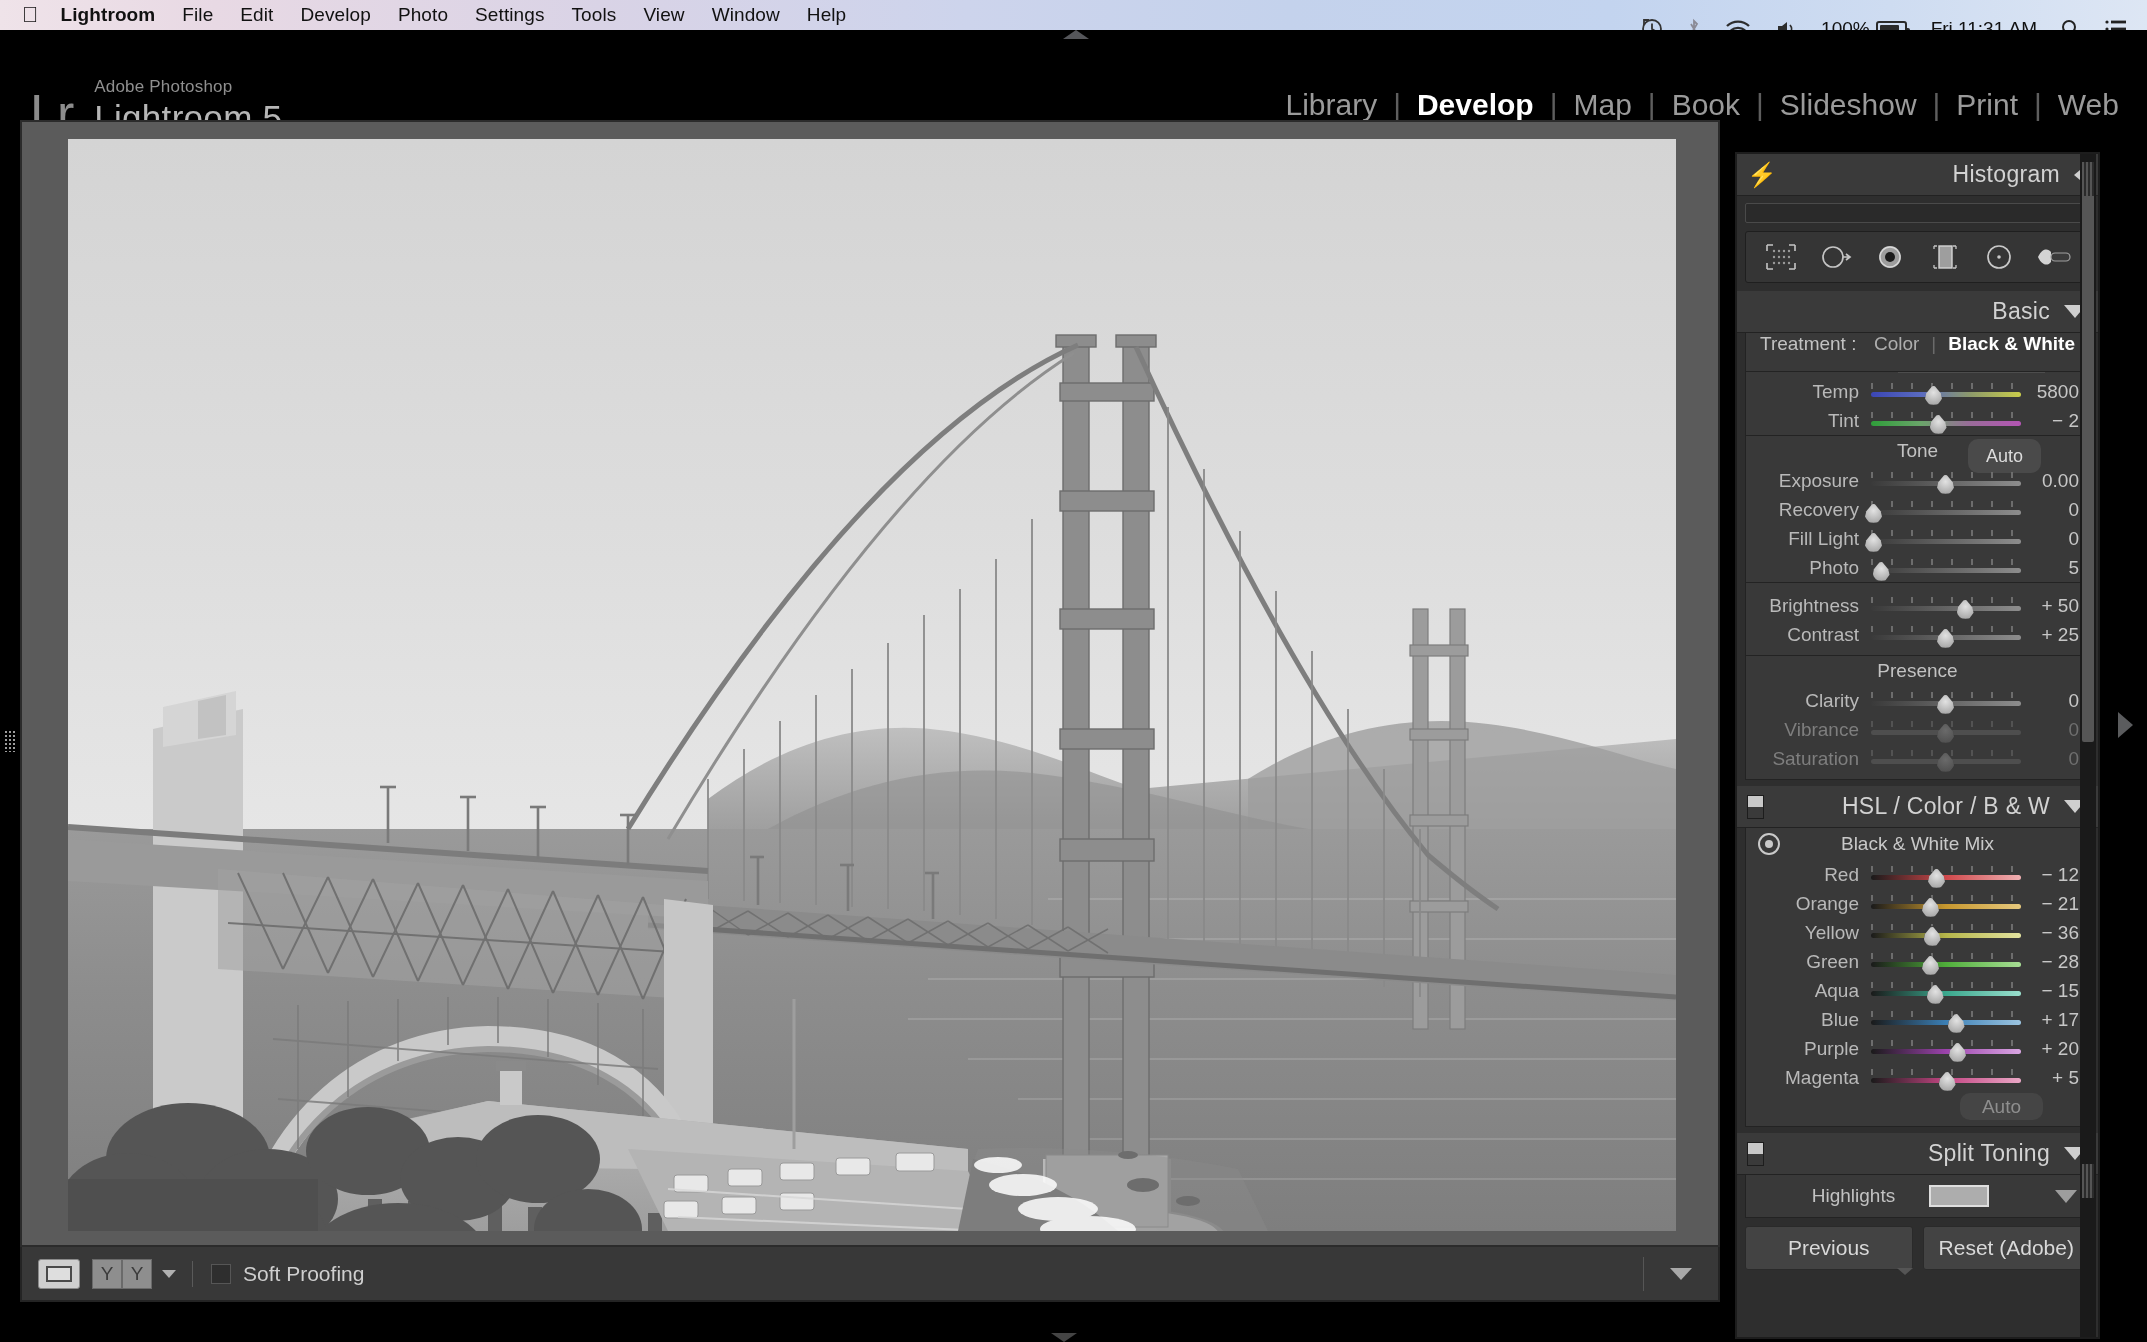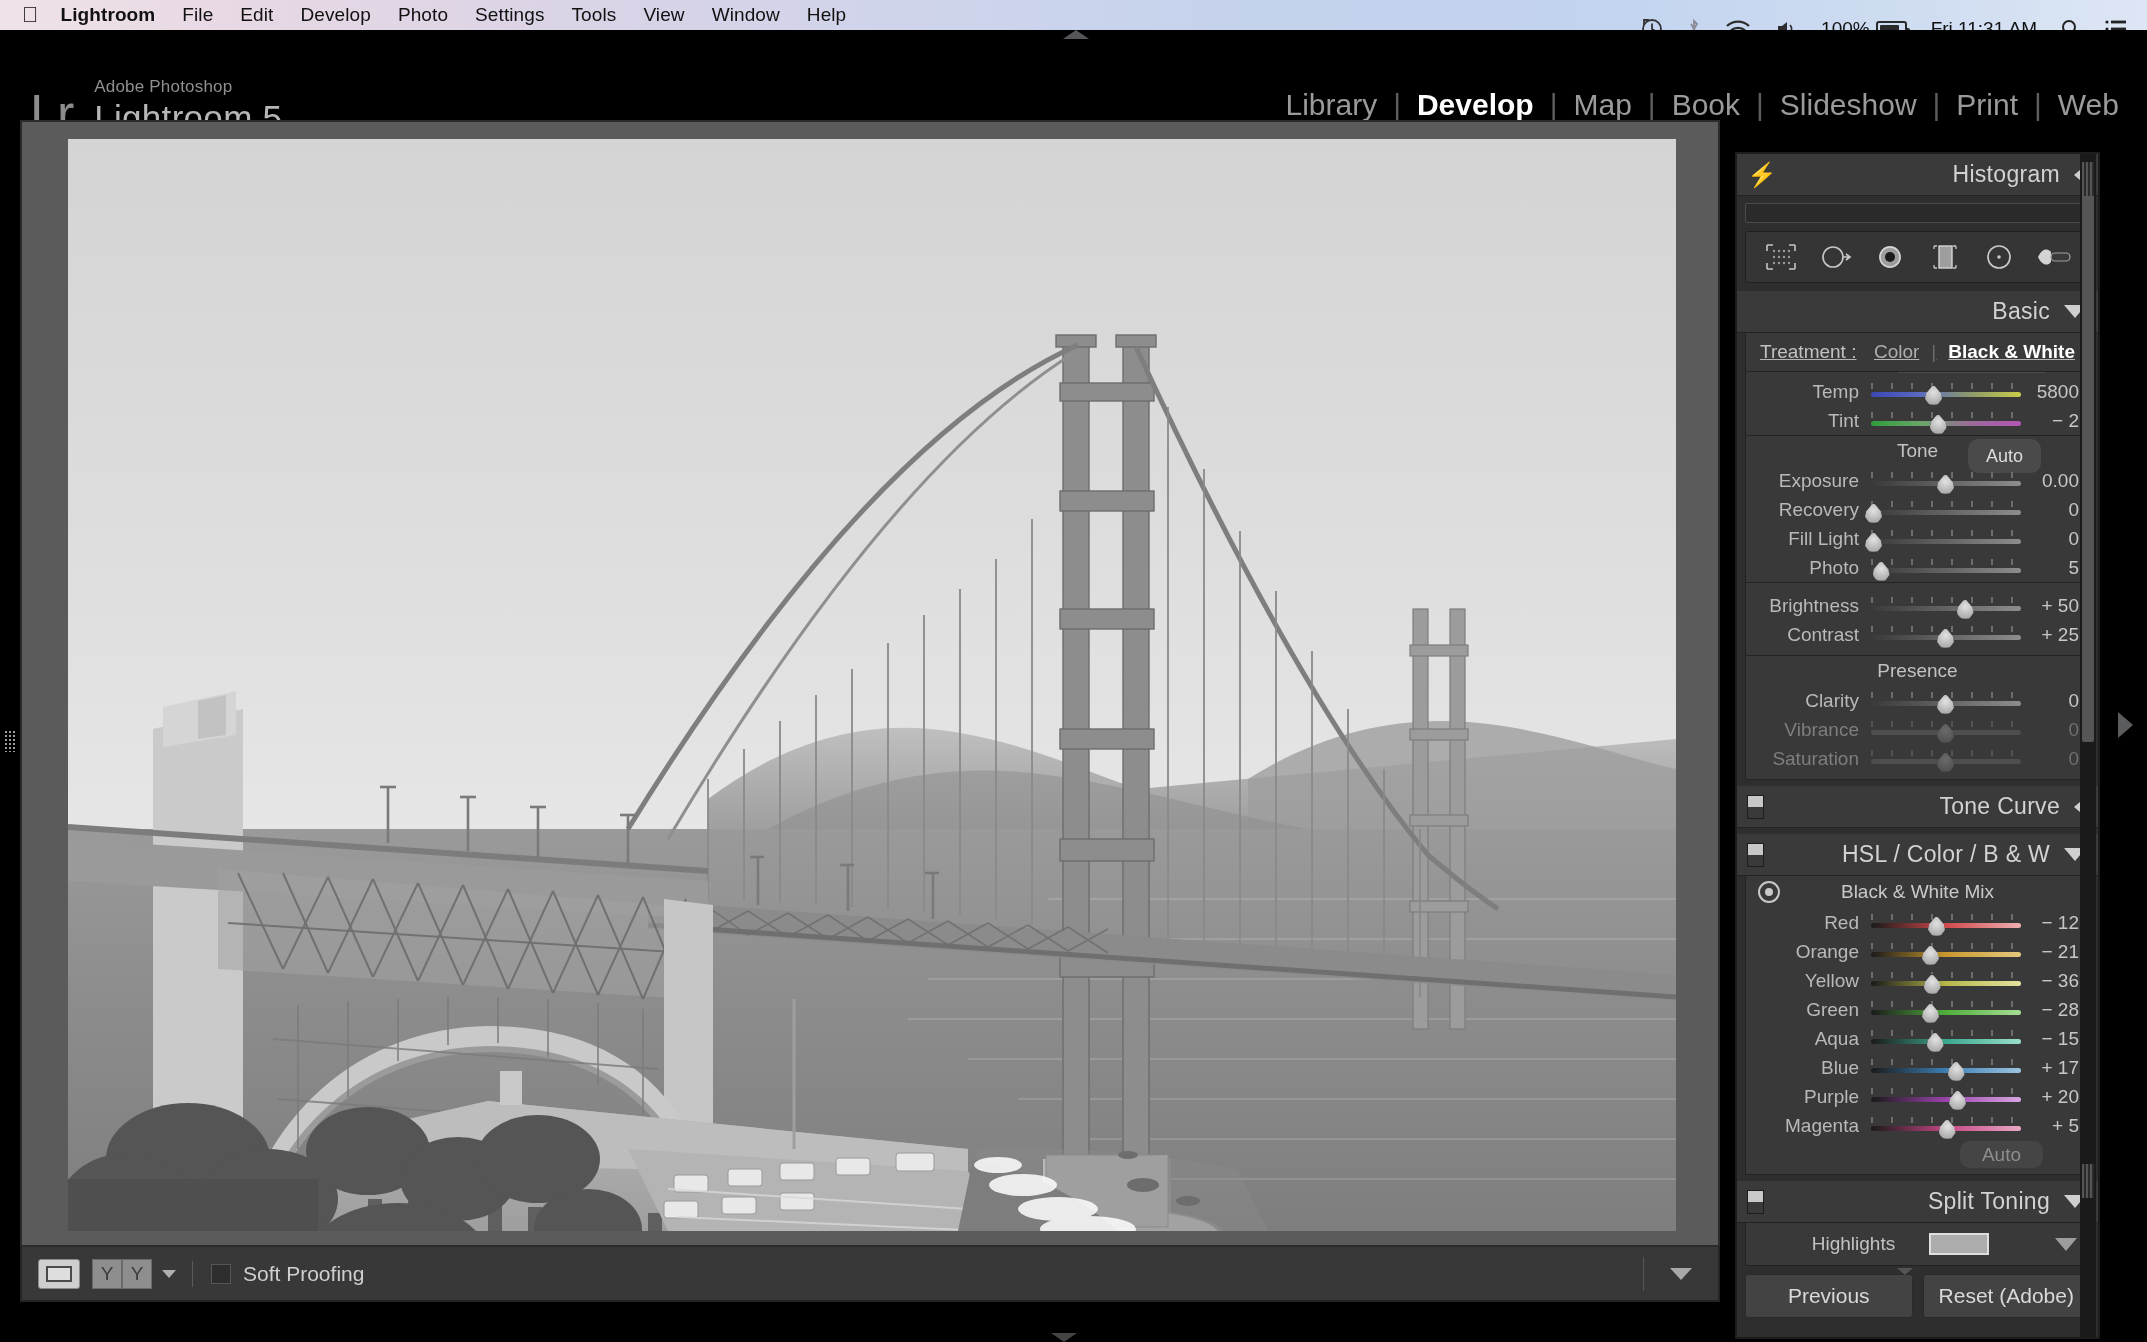--- a/index.html
+++ b/index.html
@@ -124,21 +124,21 @@
   .knob { position: absolute; top: 4px; width: 19px; height: 21px; margin-left: -10px;
     background: radial-gradient(circle at 50% 35%, #e2e2e2, #9a9a9a);
     border: 1px solid #3a3a3a;
     border-radius: 50% 50% 50% 50% / 62% 62% 38% 38%;
     clip-path: polygon(50% 0%, 88% 42%, 95% 68%, 72% 96%, 28% 96%, 5% 68%, 12% 42%);
   }
   .knob.dim { background: radial-gradient(circle at 50% 35%, #6a6a6a, #4b4b4b); }
   .val { width: 58px; text-align: right; font-size: 19px; color: #c7c7c7; }
   .val.dim { color: #6f6f6f; }
 
-  .treat-row { display:flex; align-items:center; height: 38px; padding: 0 14px; text-decoration: underline; }
+  .treat-row { display:flex; align-items:flex-start; height: 38px; padding: 0 14px; }
   .treat-row .t1 { font-size: 19px; color: #c2c2c2; }
   .treat-opts { margin-left: auto; display: flex; align-items: center; }
   .treat-opts .opt { font-size: 19px; color: #aeaeae; }
   .treat-opts .opt.active { color: #fff; font-weight: bold; }
   .treat-opts .bar { color: #6a6a6a; margin: 0 12px; }
 
   .wb-row { display: flex; align-items: center; height: 40px; }
   #eyedrop { width: 60px; display:flex;align-items:center;justify-content:center; }
   .wb-lbl { font-size: 19px; color: #b9b9b9; margin-left: 18px;}
   .wb-val { margin-left: auto; margin-right: 8px; font-size: 19px; color: #dadada;}
@@ -734,25 +734,20 @@
         <span class="slider">
             <span class="ticks" style="opacity:.5"></span>
             <span class="track" style="background:#4e4e4e"></span>
             <span class="knob dim" style="left:50%"></span>
           </span>
         <span class="val dim">0</span>
       </div>
       <div style="height:6px"></div>
     </div>
 
-    <div class="panel-header" style="margin-top:6px">
-      <span class="sw"></span>
-      <span class="title">Tone Curve</span>
-      <span class="tri-left"></span>
-    </div>
 
     <div class="panel-header" style="margin-top:6px">
       <span class="sw"></span>
       <span class="title">HSL / Color / B &amp; W</span>
       <span class="tri-down"></span>
     </div>
 
     <div class="section">
       <div class="bwmix-title">
         <span id="tat"></span>

